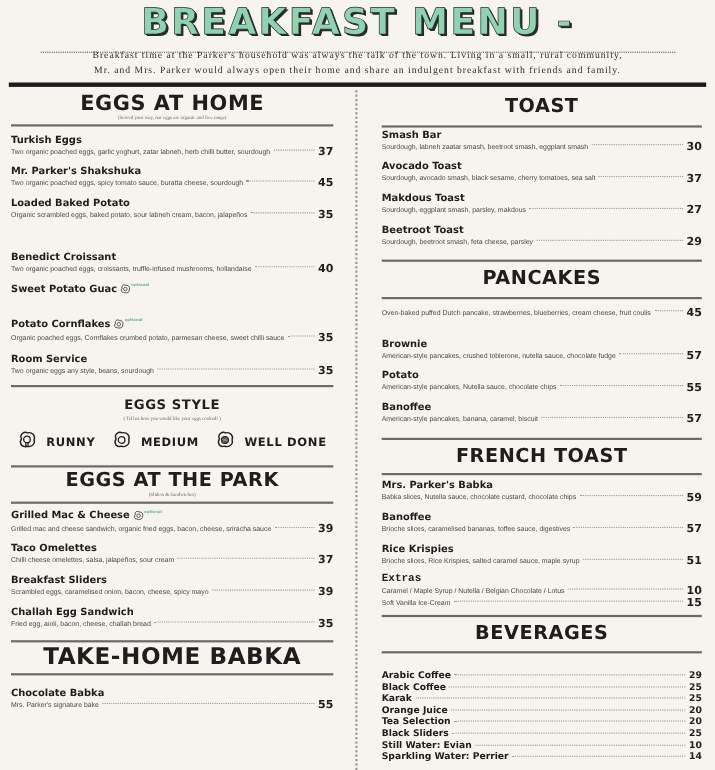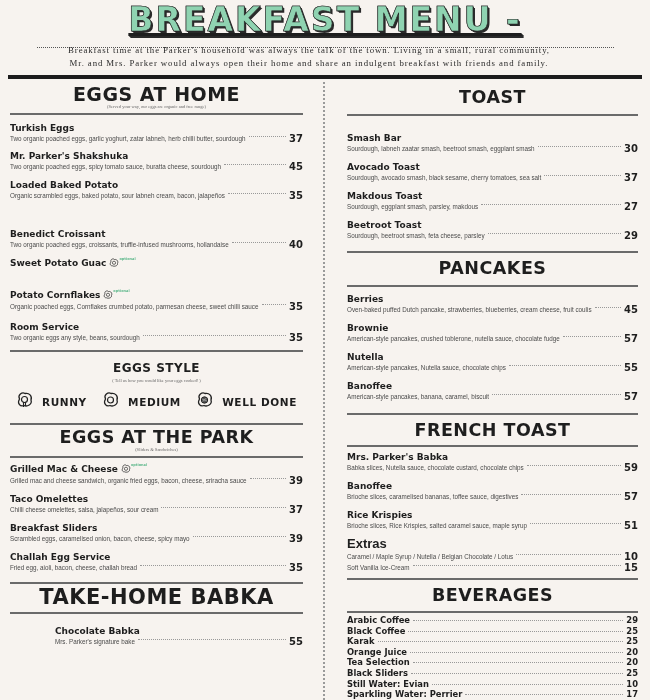--- a/index.html
+++ b/index.html
@@ -1,27 +1,27 @@
 <!DOCTYPE html>
 <html><head>
 <meta charset="utf-8">
 <style>
   * { box-sizing: border-box; margin: 0; padding: 0; }
   html, body { width: 650px; height: 700px; overflow: hidden; }
   body { background: #f7f3ef; color: #1e1e1e; font-family: "Liberation Sans", sans-serif; position: relative; }
 
-  .title-wrap { position: absolute; top: 2px; left: 0; width: 650px; text-align: center; text-decoration: underline; }
+  .title-wrap { position: absolute; top: 2px; left: 0; width: 650px; text-align: center; }
   .main-title {
     font-family: "DejaVu Sans", sans-serif; font-weight: 900; font-size: 33px; letter-spacing: 2px;
     color: #8fd3b1; text-shadow: 2px 2px 0 #2a2a2a, 1px 1px 0 #2a2a2a; line-height: 36px;
     -webkit-text-stroke: 0.6px #2a2a2a;
   }
   .title-dots { position: absolute; top: 47px; left: 37px; width: 577px; border-top: 1px dotted #555; }
   .intro {
-    position: absolute; top: 44px; left: 4px; width: 610px; text-align: center;
+    position: absolute; top: 44px; left: 20px; width: 610px; text-align: center;
     font-family: "Liberation Serif", serif; font-size: 8.8px; letter-spacing: 0.9px; line-height: 13px; color: #2b2b2b;
   }
   .thick-rule { position: absolute; top: 75px; left: 8px; width: 634px; height: 4px; background: #1c1c1c; }
   .col-divider { position: absolute; top: 82px; left: 323px; height: 618px; border-left: 2px dotted #9a9a9a; }
 
   .col { position: absolute; top: 80px; }
   .col-left { left: 10px; width: 293px; }
   .col-right { left: 347px; width: 291px; }
 
   .sec-title { text-align: center; font-weight: 900; font-family: "DejaVu Sans", sans-serif; letter-spacing: 0.5px; color: #1e1e1e; }
@@ -37,21 +37,21 @@
   .opt-icon { display: inline-block; vertical-align: top; margin-left: 3px; }
   .opt-label { font-size: 3.5px; color: #5fb88c; vertical-align: top; position: relative; top: -1px; }
 
   .style-row { display: flex; justify-content: space-between; align-items: center; padding: 0 6px; }
   .style-opt { display: flex; align-items: center; gap: 8px; }
   .style-label { font-family: "DejaVu Sans", sans-serif; font-weight: 900; font-size: 10.5px; letter-spacing: 0.6px; }
 
   .bev-row { display: flex; align-items: baseline; height: 10.6px; }
   .bev-name { font-family: "DejaVu Sans", sans-serif; font-weight: bold; font-size: 8.4px; white-space: nowrap; }
   .bev-price { font-family: "DejaVu Sans", sans-serif; font-weight: bold; font-size: 8.4px; }
-  .extras-title { font-family: Liberation Sans, sans-serif; font-weight: bold; font-size: 13px; }
+  .extras-title { font-family: Liberation Mono, monospace; font-weight: bold; font-size: 10px; }
 </style>
 </head>
 <body>
 
 <div class="title-wrap">
   <div class="main-title">BREAKFAST MENU -</div>
 </div>
 <div class="title-dots"></div>
 <div class="intro">
   <div>Breakfast time at the Parker's household was always the talk of the town. Living in a small, rural community,</div>
@@ -186,53 +186,53 @@
       </div>
       <div class="item" style="height:29px;">
         <div class="item-name">Breakfast Sliders</div>
         <div class="item-line">
             <span class="item-desc">Scrambled eggs, caramelised onion, bacon, cheese, spicy mayo</span>
             <span class="leader"></span>
             <span class="price">39</span>
           </div>
       </div>
       <div class="item" style="height:28px;">
-        <div class="item-name">Challah Egg Service</div>
+        <div class="item-name">Challah Egg Sandwich</div>
         <div class="item-line">
             <span class="item-desc">Fried egg, aioli, bacon, cheese, challah bread</span>
             <span class="leader"></span>
             <span class="price">35</span>
           </div>
       </div>
     </div>
     <div class="rule" style="margin-top:2px;"></div>
   </section>
 
   <section>
     <div class="sec-title" style="font-size:21px;line-height:20px;margin-top:3px;">TAKE-HOME BABKA</div>
     <div class="rule" style="margin-top:5px;"></div>
     <div style="margin-top:12px;">
-      <div class="item" style="height:28px;margin-left:45px;">
+      <div class="item" style="height:28px;">
         <div class="item-name">Chocolate Babka</div>
         <div class="item-line">
             <span class="item-desc">Mrs. Parker's signature bake</span>
             <span class="leader"></span>
             <span class="price">55</span>
           </div>
       </div>
     </div>
   </section>
 </div>
 
 <div class="col col-right">
 
   <section>
     <div class="sec-title" style="font-size:17.5px;line-height:20px;margin-top:7px;">TOAST</div>
     <div class="rule" style="margin-top:7px;"></div>
-    <div style="margin-top:17px;">
+    <div style="margin-top:2px;">
       <div class="item" style="height:29px;">
         <div class="item-name">Smash Bar</div>
         <div class="item-line">
             <span class="item-desc">Sourdough, labneh zaatar smash, beetroot smash, eggplant smash</span>
             <span class="leader"></span>
             <span class="price">30</span>
           </div>
       </div>
       <div class="item" style="height:29px;">
         <div class="item-name">Avocado Toast</div>
@@ -260,37 +260,36 @@
       </div>
     </div>
     <div class="rule" style="margin-top:3px;"></div>
   </section>
 
   <section>
     <div class="sec-title" style="font-size:17.5px;line-height:20px;margin-top:5px;">PANCAKES</div>
     <div class="rule" style="margin-top:7px;"></div>
     <div style="margin-top:7px;">
       <div class="item" style="height:29px;">
-        <div class="item-name">Berries</div>
         <div class="item-line">
             <span class="item-desc">Oven-baked puffed Dutch pancake, strawberries, blueberries, cream cheese, fruit coulis</span>
             <span class="leader"></span>
             <span class="price">45</span>
           </div>
       </div>
       <div class="item" style="height:29px;">
         <div class="item-name">Brownie</div>
         <div class="item-line">
             <span class="item-desc">American-style pancakes, crushed toblerone, nutella sauce, chocolate fudge</span>
             <span class="leader"></span>
             <span class="price">57</span>
           </div>
       </div>
       <div class="item" style="height:29px;">
-        <div class="item-name">Nutella</div>
+        <div class="item-name">Potato</div>
         <div class="item-line">
             <span class="item-desc">American-style pancakes, Nutella sauce, chocolate chips</span>
             <span class="leader"></span>
             <span class="price">55</span>
           </div>
       </div>
       <div class="item" style="height:28px;">
         <div class="item-name">Banoffee</div>
         <div class="item-line">
             <span class="item-desc">American-style pancakes, banana, caramel, biscuit</span>
@@ -343,21 +342,21 @@
             <span class="price">15</span>
           </div>
       </div>
     </div>
     <div class="rule" style="margin-top:5px;"></div>
   </section>
 
   <section>
     <div class="sec-title" style="font-size:17.5px;line-height:20px;margin-top:5px;">BEVERAGES</div>
     <div class="rule" style="margin-top:6px;"></div>
-    <div style="margin-top:2px;">
+    <div style="margin-top:14px;">
       <div class="bev-row">
           <span class="bev-name">Arabic Coffee</span>
           <span class="leader"></span>
           <span class="bev-price">29</span>
         </div>
       <div class="bev-row">
           <span class="bev-name">Black Coffee</span>
           <span class="leader"></span>
           <span class="bev-price">25</span>
         </div>
@@ -382,17 +381,17 @@
           <span class="bev-price">25</span>
         </div>
       <div class="bev-row">
           <span class="bev-name">Still Water: Evian</span>
           <span class="leader"></span>
           <span class="bev-price">10</span>
         </div>
       <div class="bev-row">
           <span class="bev-name">Sparkling Water: Perrier</span>
           <span class="leader"></span>
-          <span class="bev-price">17</span>
+          <span class="bev-price">14</span>
         </div>
     </div>
   </section>
 </div>
 
 </body></html>

